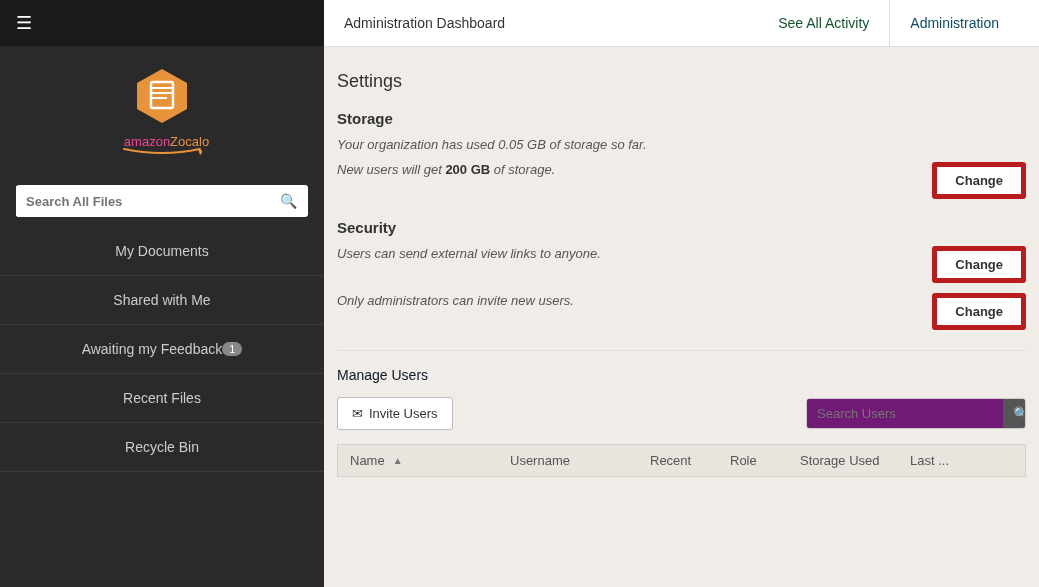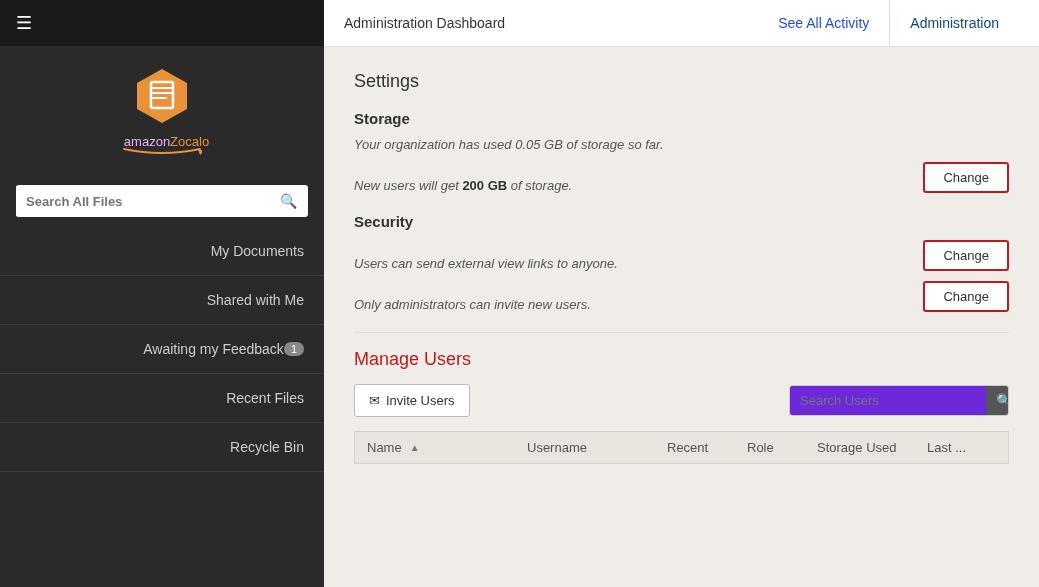--- a/index.html
+++ b/index.html
@@ -37,21 +37,21 @@
       padding: 20px 16px 16px;
       background: #2a2a2a;
     }
 
     .logo-hex {
       width: 60px;
       height: 60px;
       margin-bottom: 8px;
     }
 
-    .brand-amazon { color: #f0abfc; margin-left: 9px; }
+    .brand-amazon { color: #ec4899; margin-left: 9px; }
     .brand-zocalo { color: #e8923a; }
 
     .smile-line {
       width: 80px;
       height: 8px;
       margin-top: -2px;
       margin-bottom: 4px;
     }
 
     .search-container {
@@ -89,21 +89,21 @@
 
     .nav-items {
       flex: 1;
       display: flex;
       flex-direction: column;
     }
 
     .nav-item {
       display: flex;
       align-items: center;
-      justify-content: flex-end;
+      justify-content: center;
       padding: 16px 20px;
       color: #ccc;
       cursor: pointer;
       border-bottom: 1px solid #3a3a3a;
       font-size: 14px;
     }
 
     .nav-badge {
       background: #888;
       color: #fff;
@@ -134,21 +134,21 @@
     }
 
     .top-bar-title {
       flex: 1;
       font-size: 14px;
       color: #333;
     }
 
     .see-all-activity {
       font-size: 14px;
-      color: #1d4ed8;
+      color: #14532d;
       padding: 0 20px;
       cursor: pointer;
       border-right: 1px solid #ddd;
       height: 100%;
       display: flex;
       align-items: center;
     }
 
     .administration-tab {
       font-size: 14px;
@@ -156,21 +156,21 @@
       padding: 0 20px;
       cursor: pointer;
       height: 100%;
       display: flex;
       align-items: center;
     }
 
     .content-area {
       flex: 1;
       overflow-y: auto;
-      padding: 24px 30px;
+      padding: 24px 13px;
     }
 
     .section-title {
       font-size: 18px;
       color: #333;
       margin-bottom: 18px;
       font-weight: normal;
     }
 
     .sub-section {
@@ -179,53 +179,54 @@
 
     .sub-section-title {
       font-size: 15px;
       font-weight: bold;
       color: #333;
       margin-bottom: 10px;
     }
 
     .setting-row {
       display: flex;
-      align-items: flex-end;
+      align-items: flex-start;
       justify-content: space-between;
       margin-bottom: 10px;
     }
 
     .setting-text {
       font-size: 13px;
       color: #555;
       font-style: italic;
     }
 
     .setting-text b { font-style: normal; font-weight: bold; color: #333; }
 
     .change-btn {
       background: #fff;
-      border: 2px solid #b91c1c;
+      border: 5px solid #b91c1c;
       padding: 6px 18px;
       border-radius: 3px;
       cursor: pointer;
       font-size: 13px;
       color: #333;
       min-width: 80px;
+      font-weight: bold;
     }
 
     .divider {
       border: none;
       border-top: 1px solid #ddd;
       margin: 16px 0;
     }
 
     .manage-users-title {
-      font-size: 18px;
-      color: #b91c1c;
+      font-size: 14px;
+      color: #0f172a;
       font-weight: normal;
       margin-bottom: 14px;
     }
 
     .manage-users-toolbar {
       display: flex;
       align-items: center;
       justify-content: space-between;
       margin-bottom: 14px;
     }
@@ -253,21 +254,21 @@
       width: 220px;
     }
 
     .user-search-box input {
       flex: 1;
       border: none;
       outline: none;
       padding: 7px 10px;
       font-size: 13px;
       color: #aaa;
-      background: #6d28d9;
+      background: #701a75;
     }
 
     .user-search-box button {
       background: #555;
       border: none;
       padding: 7px 10px;
       cursor: pointer;
       color: #fff;
       font-size: 13px;
     }

